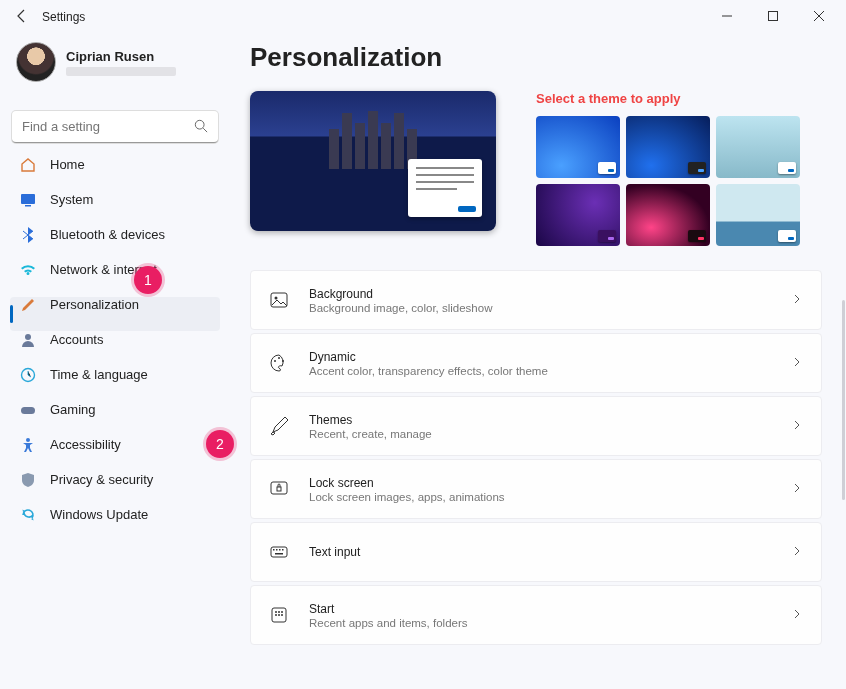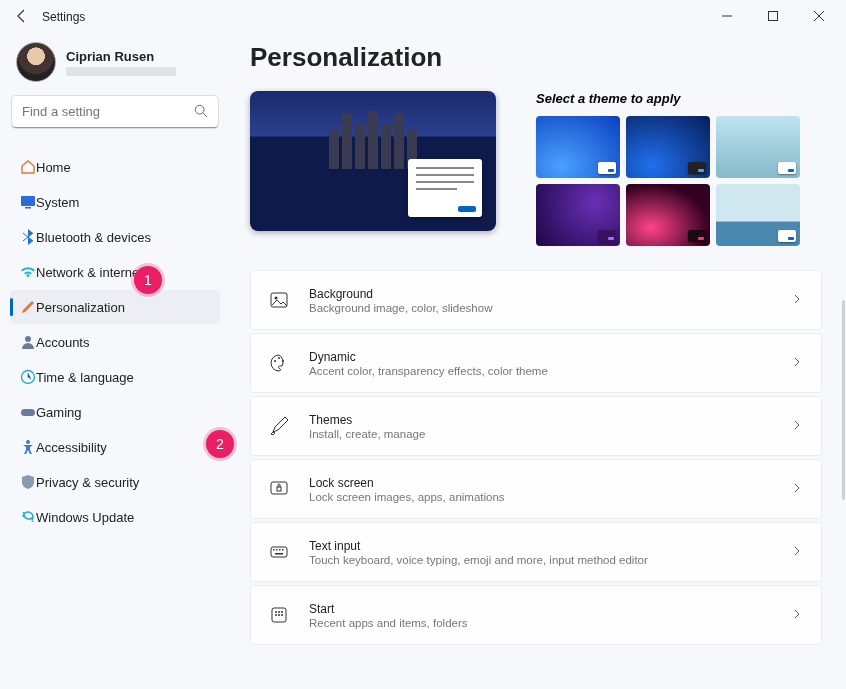--- a/index.html
+++ b/index.html
@@ -11,31 +11,31 @@
   .back-btn { width: 16px; height: 16px; cursor: pointer; }
   .app-title { font-size: 12px; color: #222; }
   .window-controls { margin-left: auto; display: flex; }
   .win-btn { width: 46px; height: 28px; display: flex; align-items: center; justify-content: center; cursor: pointer; }
   .win-btn svg { width: 10px; height: 10px; }
 
   .shell { display: flex; height: calc(100% - 32px); }
 
   
   .sidebar { width: 228px; padding: 6px 8px 0 10px; display: flex; flex-direction: column; }
-  .profile { display: flex; align-items: center; gap: 10px; padding: 4px 6px 14px 6px; }
+  .profile { display: flex; align-items: center; gap: 10px; padding: 4px 6px 29px 6px; }
   .avatar { width: 40px; height: 40px; border-radius: 50%; background: radial-gradient(circle at 50% 35%, #e8c9a8 28%, #433 29% 55%, #222 60%); border: 1px solid #aaa; }
   .profile-name { font-size: 13px; font-weight: 600; color: #222; }
   .profile-email { width: 110px; height: 9px; background: #e2e2e6; border-radius: 2px; margin-top: 3px; }
 
-  .search { position: relative; margin: 0 2px 22px 2px; }
+  .search { position: relative; margin: 0 2px 14px 2px; }
   .search input { width: 100%; height: 32px; border: none; border-bottom: 1px solid #999; border-radius: 4px; background: #fff; padding: 0 34px 0 10px; font-size: 13px; outline: none; box-shadow: 0 0 0 1px #ddd; }
   .search-icon { position: absolute; right: 10px; top: 8px; width: 14px; height: 14px; }
 
   .nav { display: flex; flex-direction: column; gap: 1px; }
-  .nav-item { display: flex; align-items: center; gap: 0; height: 34px; padding: 0 10px; border-radius: 4px; font-size: 13px; color: #222; cursor: pointer; position: relative; }
+  .nav-item { display: flex; align-items: flex-start; gap: 14px; height: 34px; padding: 0 10px; border-radius: 4px; font-size: 13px; color: #222; cursor: pointer; position: relative; }
   .nav-item.active { background: #eceef4; }
   .nav-item.active::before { content: ''; position: absolute; left: 0; top: 8px; bottom: 8px; width: 3px; background: #0067c0; border-radius: 2px; }
   .nav-icon { width: 16px; height: 16px; display: flex; align-items: center; justify-content: center; }
   .nav-icon svg { width: 16px; height: 16px; }
 
   
   .main { flex: 1; padding: 10px 8px 0 22px; overflow-y: auto; position: relative; }
   .page-title { font-size: 26px; font-weight: 600; color: #222; margin-bottom: 18px; }
 
   .theme-area { display: flex; gap: 40px; margin-bottom: 24px; }
@@ -43,21 +43,21 @@
   .preview-bg { position:absolute; inset:0; background: linear-gradient(180deg, #1a2a6b 0%, #2b4090 32%, #0e1a4a 33% 100%); }
   .castle { position:absolute; left:30px; right:30px; top:22px; height:56px; display:flex; align-items:flex-end; justify-content:center; gap:3px;}
   .tower { width:10px; background:#3a3a52; }
   .t1{height:40px}.t2{height:56px}.t3{height:46px}.t4{height:58px}.t5{height:46px}.t6{height:56px}.t7{height:40px}
   .preview-window { position: absolute; right: 14px; bottom: 14px; width: 74px; height: 58px; background: #fff; border-radius: 3px; padding: 8px; box-shadow: 0 2px 4px rgba(0,0,0,.3); }
   .preview-line { height: 2px; background: #888; margin-bottom: 5px; }
   .preview-line:nth-child(4) { width: 70%; }
   .preview-accent { position:absolute; right:6px; bottom:5px; width: 18px; height: 6px; background: #0067c0; border-radius: 2px; }
 
   .theme-picker { flex: 1; }
-  .theme-label { font-size: 13px; font-weight: 600; color: #000000; margin-bottom: 10px; font-style: italic; }
+  .theme-label { font-size: 13px; font-weight: 600; color: #ef4444; margin-bottom: 10px; }
   .theme-grid { display: grid; grid-template-columns: repeat(3, 84px); gap: 6px; }
   .theme-thumb { width: 84px; height: 62px; border-radius: 4px; position: relative; overflow:hidden; cursor:pointer; }
   .theme-thumb .sw { position:absolute; right:4px; bottom:4px; width:18px; height:12px; background:#fff; border-radius:2px; box-shadow:0 1px 2px rgba(0,0,0,.4);}
   .theme-thumb .sw::after{content:'';position:absolute;right:2px;bottom:2px;width:6px;height:3px;border-radius:1px;}
   .th1{background:radial-gradient(ellipse at 30% 80%, #4aa0ff, #0a3fbf);} .th1 .sw::after{background:#0067c0;}
   .th2{background:radial-gradient(ellipse at 30% 80%, #2070ee, #061d5a);} .th2 .sw{background:#222;} .th2 .sw::after{background:#4aa0ff;}
   .th3{background:linear-gradient(#bde4f0,#87b9c9);} .th3 .sw::after{background:#0067c0;}
   .th4{background:radial-gradient(circle at 70% 30%, #6b2fb5, #1a0646);} .th4 .sw{background:#3a1060;} .th4 .sw::after{background:#aa66ee;}
   .th5{background:radial-gradient(ellipse at 30% 70%, #ff4488, #330022 70%);} .th5 .sw{background:#1a0a10;} .th5 .sw::after{background:#ff3366;}
   .th6{background:linear-gradient(180deg,#cfe8f0 60%,#4a88b0 61%);} .th6 .sw::after{background:#0067c0;}
@@ -312,21 +312,21 @@
       </div>
 
       <div class="setting-item">
         <span class="setting-icon">
             <svg viewBox="0 0 20 20">
               <path fill="none" stroke="#333" d="M4 16l2-5L16 1l3 3L9 14zM4 16l-2 2 2 1 2-2z"></path>
             </svg>
           </span>
         <div class="setting-text">
           <div class="setting-title">Themes</div>
-          <div class="setting-desc">Install, create, manage</div>
+          <div class="setting-desc">Recent, create, manage</div>
         </div>
         <span class="chevron"><svg viewBox="0 0 12 12">
               <path fill="none" stroke="#555" d="M4 2l4 4-4 4"></path>
             </svg></span>
       </div>
 
 
       <div class="setting-item">
         <span class="setting-icon">
             <svg viewBox="0 0 20 20">
@@ -352,21 +352,20 @@
                 <rect x="4" y="7" width="1.5" height="1.5"></rect>
                 <rect x="7" y="7" width="1.5" height="1.5"></rect>
                 <rect x="10" y="7" width="1.5" height="1.5"></rect>
                 <rect x="13" y="7" width="1.5" height="1.5"></rect>
                 <rect x="6" y="11" width="8" height="1.5"></rect>
               </g>
             </svg>
           </span>
         <div class="setting-text">
           <div class="setting-title">Text input</div>
-          <div class="setting-desc">Touch keyboard, voice typing, emoji and more, input method editor</div>
         </div>
         <span class="chevron"><svg viewBox="0 0 12 12">
               <path fill="none" stroke="#555" d="M4 2l4 4-4 4"></path>
             </svg></span>
       </div>
 
       <div class="setting-item">
         <span class="setting-icon">
             <svg viewBox="0 0 20 20">
               <rect x="3" y="3" width="14" height="14" rx="2" fill="none" stroke="#333"></rect>

